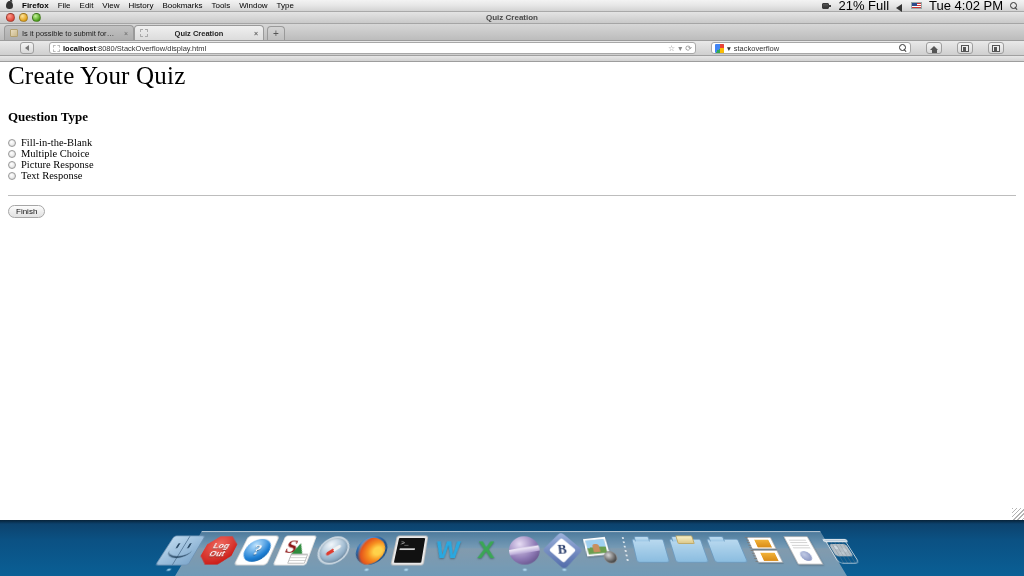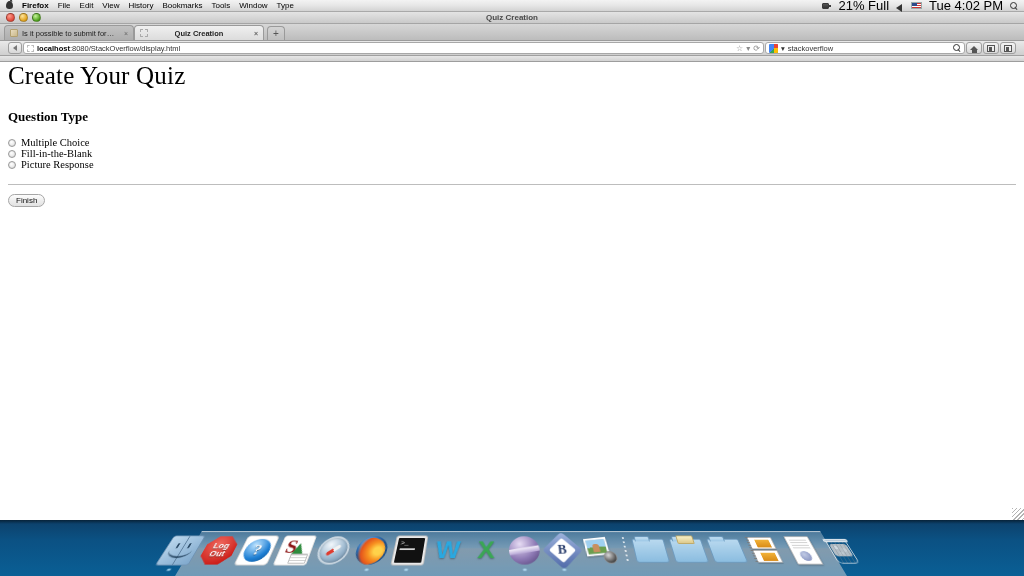--- a/index.html
+++ b/index.html
@@ -152,21 +152,21 @@
     background: linear-gradient(to bottom, #d4d4d4, #bfbfbf);
     display: flex; align-items: center; justify-content: center;
     font-size: 10px; color: #555; line-height: 1; cursor: pointer;
   }
 
   
   .navbar {
     height: 15px;
     background: linear-gradient(to bottom, #e9e9e9, #cfcfcf);
     border-bottom: 1px solid #a0a0a0;
-    display: flex; align-items: center; gap: 1px; padding: 0 8px;
+    display: flex; align-items: center; gap: 15px; padding: 0 20px;
   }
   .navbtn {
     width: 14px; height: 12px; border-radius: 3px;
     border: 1px solid #9e9e9e;
     background: linear-gradient(to bottom, #f4f4f4, #d8d8d8);
     display: flex; align-items: center; justify-content: center;
     font-size: 7px; color: #444; cursor: pointer;
   }
   .back-arrow { width:0;height:0;border-top:3px solid transparent;border-bottom:3px solid transparent;border-right:4px solid #777; }
   .urlbar {
@@ -627,29 +627,33 @@
 
   <div class="bookmarkbar"></div>
 
   <div class="content">
     <h1 class="page-h1">Create Your Quiz</h1>
     <h2 class="page-h2">Question Type</h2>
 
     <div class="radio-group">
       <label class="radio-row">
         <span class="radio-circle"></span>
+        <span>Fill-in-the-Blank</span>
+      </label>
+      <label class="radio-row">
+        <span class="radio-circle"></span>
         <span>Multiple Choice</span>
       </label>
       <label class="radio-row">
         <span class="radio-circle"></span>
-        <span>Fill-in-the-Blank</span>
+        <span>Picture Response</span>
       </label>
       <label class="radio-row">
         <span class="radio-circle"></span>
-        <span>Picture Response</span>
+        <span>Text Response</span>
       </label>
     </div>
 
     <hr class="page-hr">
 
     <button class="finish-btn">Finish</button>
 
     <div class="resize-grip"></div>
   </div>
 </div>

